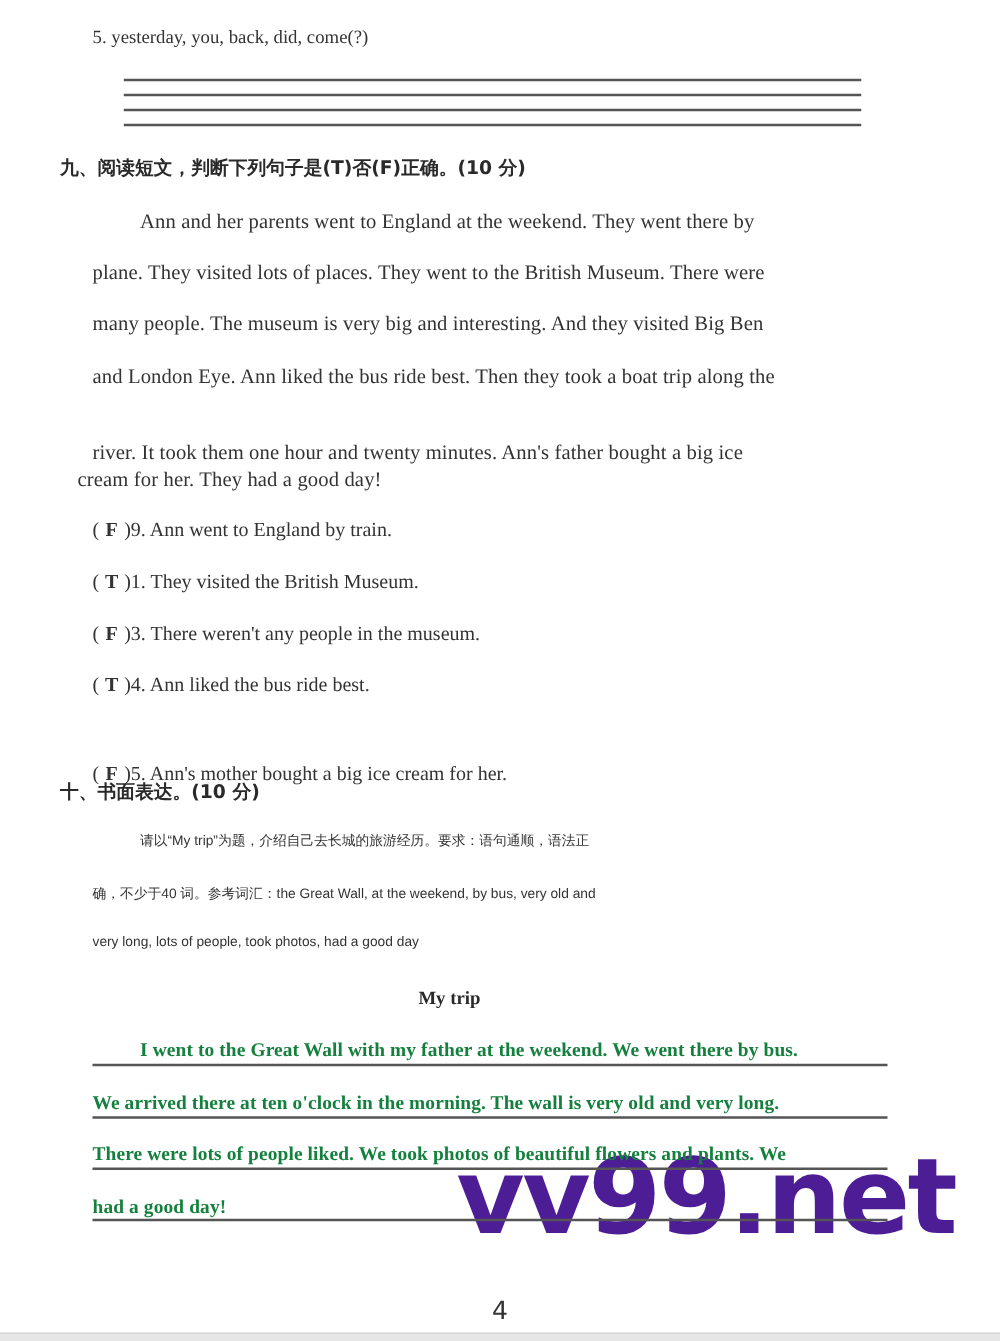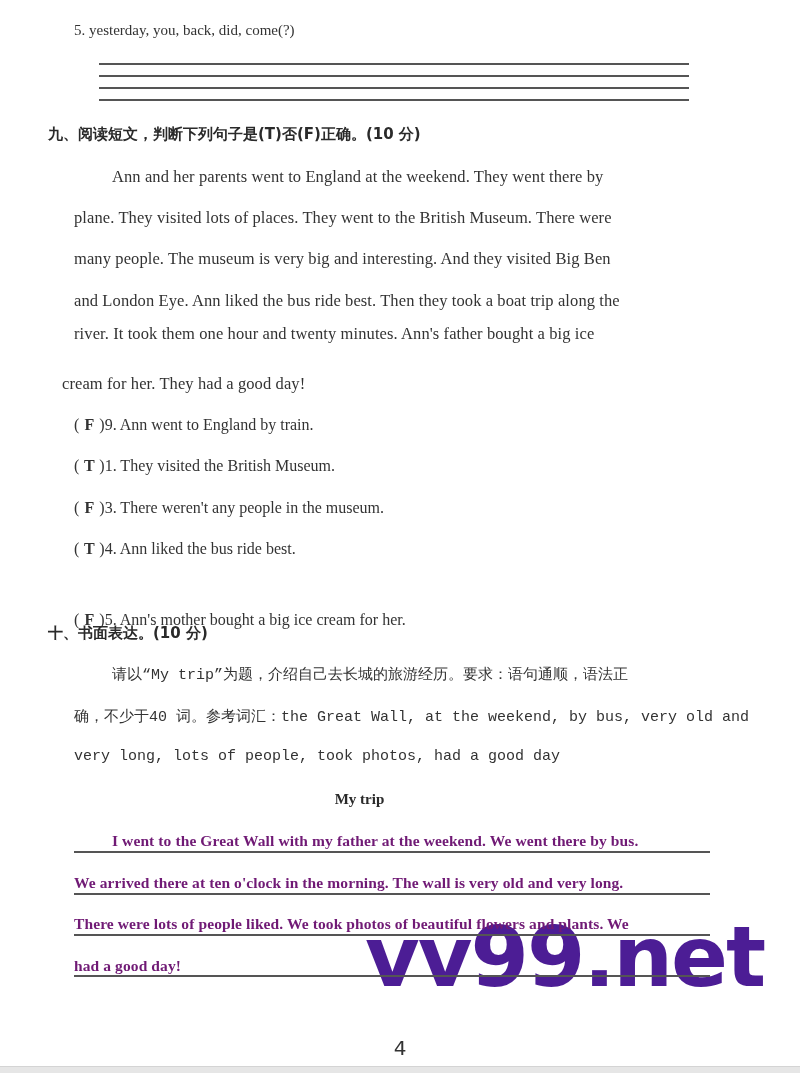--- a/index.html
+++ b/index.html
@@ -8,23 +8,23 @@
     background: #ffffff; color: #2a2a2a;
     font-family: "Liberation Serif", "DejaVu Serif", serif;
   }
   .abs { position: absolute; white-space: nowrap; }
   .q5 { left: 74px; top: 22px; font-size: 15px; color: #333; }
   .ansline { position: absolute; left: 99px; width: 590px; height: 2px; background: #555; }
   .heading { font-family: "DejaVu Sans", "Liberation Sans", sans-serif; font-size: 15px; font-weight: bold; color: #2a2a2a; }
   .para { font-size: 16.5px; color: #333; letter-spacing: 0.1px; }
   .stmt { font-size: 16px; color: #333; }
   .stmt .mark { font-weight: bold; display: inline-block; width: 20px; text-align: center; }
-  .zh { font-family: Liberation Mono, monospace; font-size: 15px; color: #333; }
+  .zh { font-family: Liberation Sans, sans-serif; font-size: 11px; color: #333; }
   .essay-title { left: 0; width: 719px; text-align: center; top: 791px; font-size: 15px; font-weight: bold; }
-  .essay-line { font-size: 15.5px; font-weight: bold; color: #701a75; letter-spacing: 0.1px; }
+  .essay-line { font-size: 15.5px; font-weight: bold; color: #15803d; letter-spacing: 0.1px; }
   .uline { position: absolute; left: 74px; width: 636px; height: 2px; background: #555; }
   .watermark {
     position: absolute; left: 365px; top: 908px; font-family: "DejaVu Sans", sans-serif;
     font-size: 84px; font-weight: bold; color: #4c1d95; letter-spacing: -2px; z-index: 0;
   }
   .page-num { left: 0; width: 800px; text-align: center; top: 1036px; font-family: "DejaVu Sans", sans-serif; font-size: 20px; color: #333; }
   .bottom-bar { position: absolute; left: 0; top: 1066px; width: 800px; height: 7px; background: #e6e6e6; border-top: 1px solid #d4d4d4; }
   .fg { z-index: 1; }
 </style>
 </head>
@@ -36,21 +36,21 @@
 <div class="ansline" style="top:87px"></div>
 <div class="ansline" style="top:99px"></div>
 
 <div class="abs heading" style="left:48px; top:125px;">九、阅读短文，判断下列句子是(T)否(F)正确。(10 分)</div>
 
 <div>
   <div class="abs para" style="left:112px; top:167px;">Ann and her parents went to England at the weekend. They went there by</div>
   <div class="abs para" style="left:74px; top:208px;">plane. They visited lots of places. They went to the British Museum. There were</div>
   <div class="abs para" style="left:74px; top:249px;">many people. The museum is very big and interesting. And they visited Big Ben</div>
   <div class="abs para" style="left:74px; top:291px;">and London Eye. Ann liked the bus ride best. Then they took a boat trip along the</div>
-  <div class="abs para" style="left:74px; top:324px;">river. It took them one hour and twenty minutes. Ann's father bought a big ice</div>
+  <div class="abs para" style="left:74px; top:352px;">river. It took them one hour and twenty minutes. Ann's father bought a big ice</div>
   <div class="abs para" style="left:62px; top:374px;">cream for her. They had a good day!</div>
 </div>
 
 <div>
   <div class="abs stmt" style="left:74px; top:416px;">(<span class="mark">F</span><span>)9. Ann went to England by train.</span></div>
   <div class="abs stmt" style="left:74px; top:457px;">(<span class="mark">T</span><span>)1. They visited the British Museum.</span></div>
   <div class="abs stmt" style="left:74px; top:499px;">(<span class="mark">F</span><span>)3. There weren't any people in the museum.</span></div>
   <div class="abs stmt" style="left:74px; top:540px;">(<span class="mark">T</span><span>)4. Ann liked the bus ride best.</span></div>
   <div class="abs stmt" style="left:74px; top:582px;margin-top:29px;">(<span class="mark">F</span><span>)5. Ann's mother bought a big ice cream for her.</span></div>
 </div>

